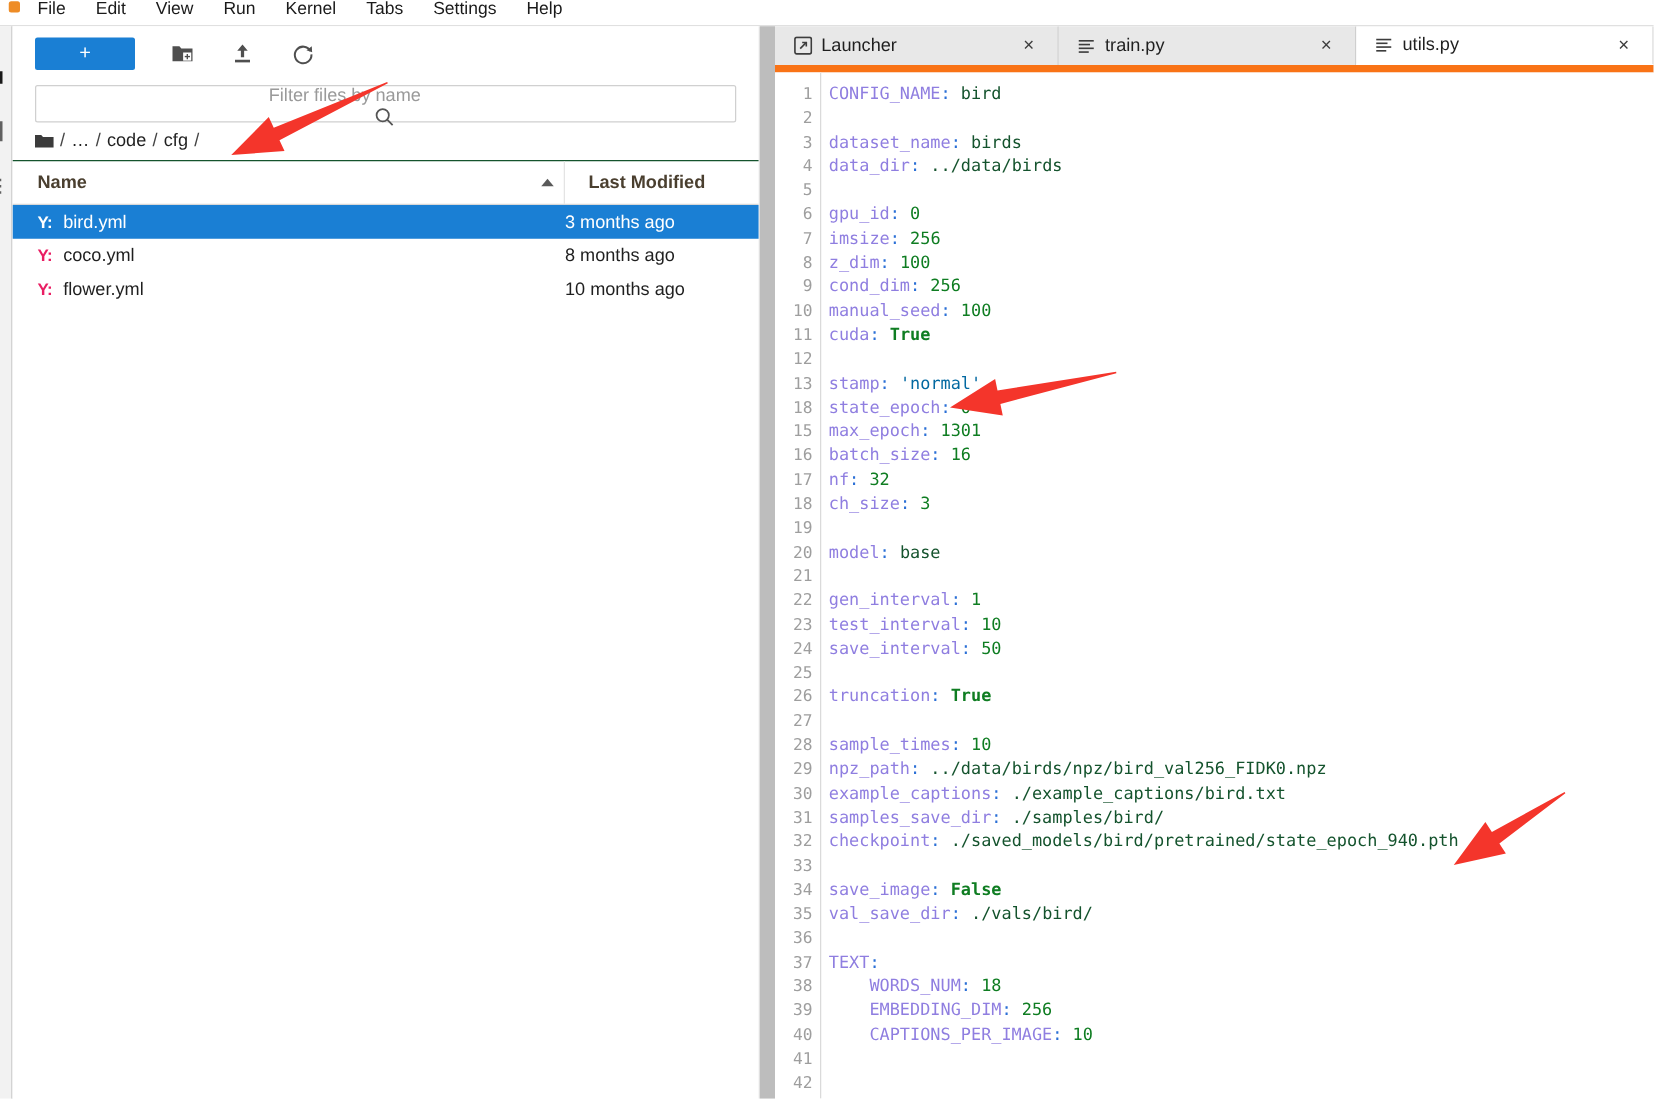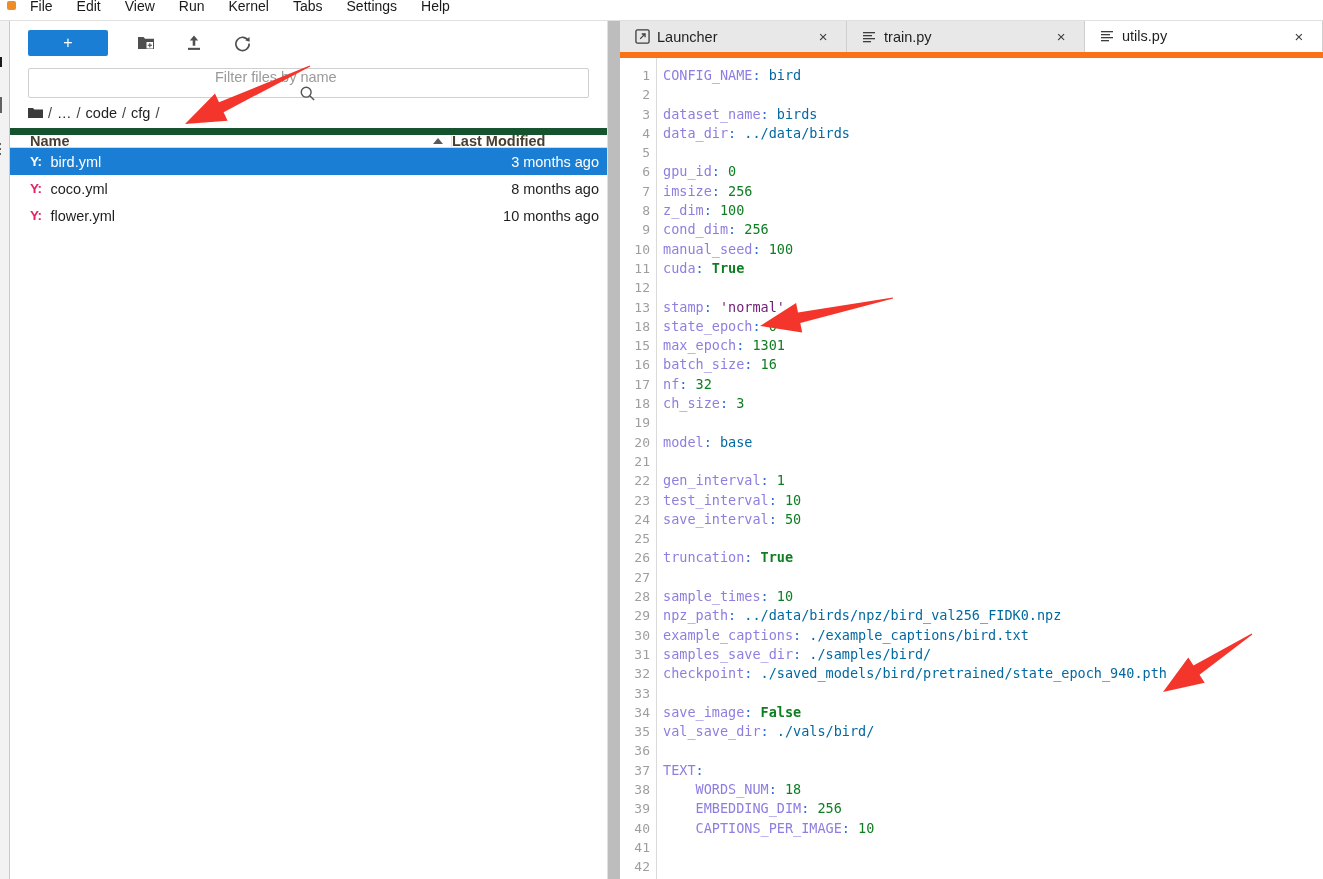--- a/index.html
+++ b/index.html
@@ -147,43 +147,43 @@
   #fb-breadcrumb .sep { color: #444; padding: 0 1px; }
   .home-folder {
     width: 15px; height: 12px;
     margin-right: 4px;
     display: flex; align-items: center;
   }
 
   
   #fb-listhead {
     display: flex;
-    height: 20px;
-    align-items: center;
-    border-top: 7px solid #14532d;
+    height: 36px;
+    align-items: center;
+    border-top: 1px solid #14532d;
     border-bottom: 1px solid #d8d8d8;
     font-size: 14.5px;
     color: #4a3f2f;
     font-weight: bold;
     box-sizing: border-box;
   }
   #fb-listhead .col-name {
     flex: 1 1 auto;
     padding-left: 20px;
     display: flex;
     align-items: center;
     justify-content: space-between;
     padding-right: 8px;
     border-right: 1px solid #e4e4e4;
     height: 100%;
     box-sizing: border-box;
   }
   #fb-listhead .col-mod {
     width: 155px;
-    text-align: left;
+    text-align: center;
     padding-right: 24px;
     box-sizing: border-box;
   }
   .sort-caret {
     width: 0; height: 0;
     border-left: 5px solid transparent;
     border-right: 5px solid transparent;
     border-bottom: 6px solid #5a5a5a;
   }
   .fb-row {
@@ -202,21 +202,20 @@
   .fb-row .cell-name {
     flex: 1 1 auto;
     display: flex;
     align-items: center;
     padding-left: 20px;
     box-sizing: border-box;
     overflow: hidden;
   }
   .fb-row .cell-mod {
     width: 155px;
-    text-align: right;
     padding-right: 8px;
     box-sizing: border-box;
     white-space: nowrap;
   }
   .yml-icon {
     color: #e91e63;
     font-weight: bold;
     font-size: 13.5px;
     margin-right: 9px;
     font-family: "Liberation Sans", sans-serif;
@@ -323,24 +322,24 @@
   }
   #codearea .cl {
     height: 19.3px;
     line-height: 19.3px;
     font-size: 13.5px;
     white-space: pre;
     color: #000000;
   }
   .tk-key    { color: #8f7ee0; }
   .tk-colon  { color: #2a6fd6; }
-  .tk-plain  { color: #0369a1; }
+  .tk-plain  { color: #14532d; }
   .tk-num    { color: #0f7d22; }
   .tk-bool   { color: #0f7d22; font-weight: bold; }
-  .tk-str    { color: #701a75; margin-top: 29px; }
+  .tk-str    { color: #0369a1; margin-top: 29px; }
 
   
   .arrow-svg {
     position: absolute;
     pointer-events: none;
   }
 </style>
 </head>
 <body>
 

